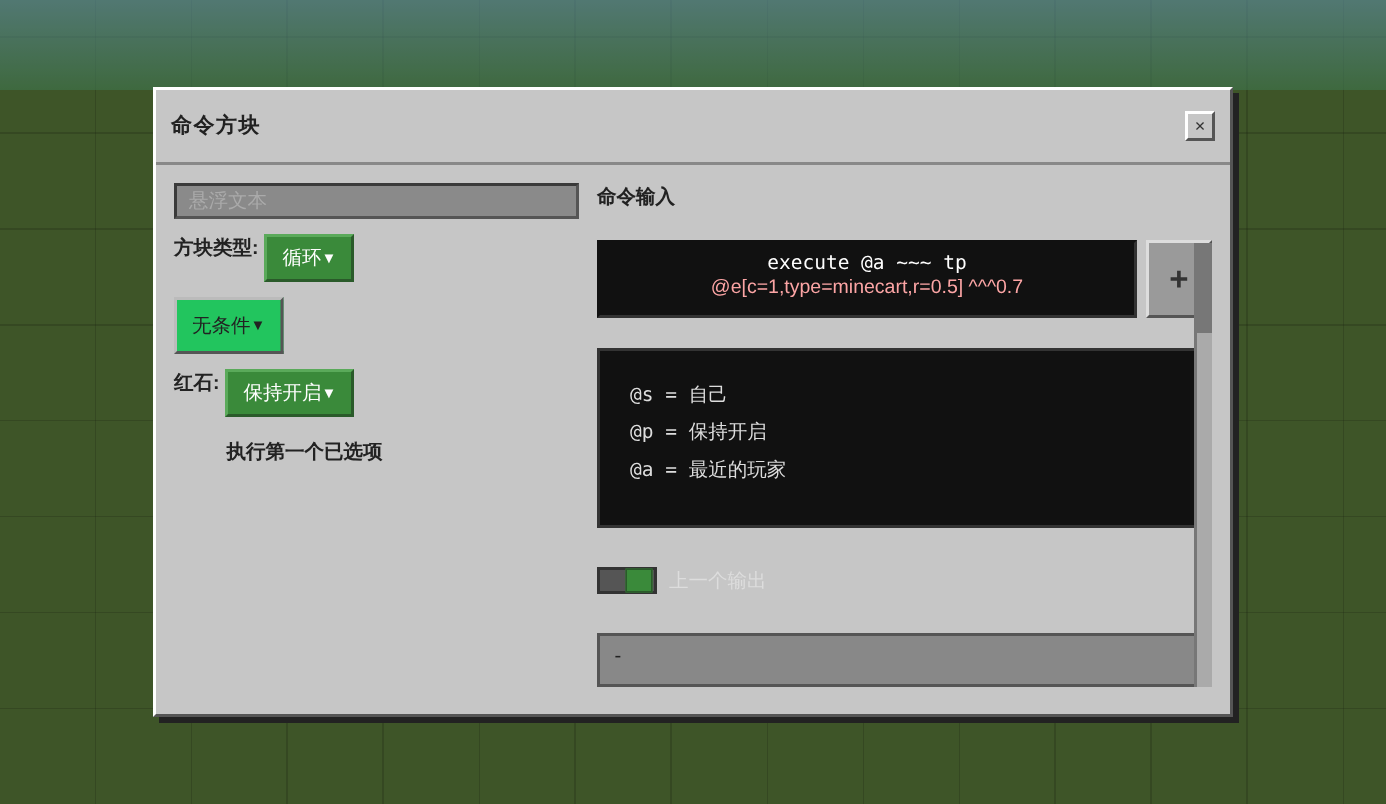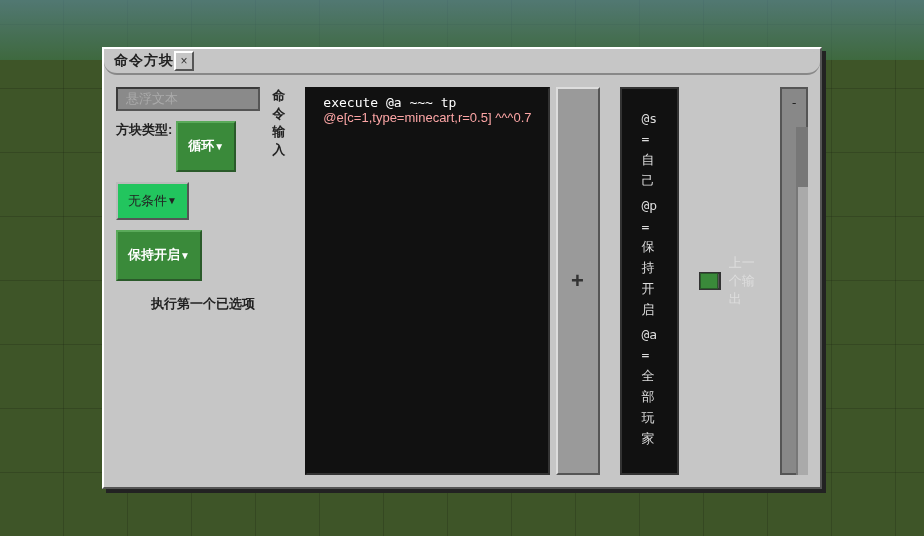--- a/index.html
+++ b/index.html
@@ -66,25 +66,24 @@
       border-left-color: #fff;
       width: 720px;
       min-height: 420px;
       box-shadow: 4px 4px 0 #222;
       position: relative;
     }
 
     .modal-titlebar {
       background: #c6c6c6;
       border-bottom: 2px solid #888;
-      padding: 2px 10px;
-      display: flex;
-      align-items: center;
-      justify-content: flex-start;
-      border-radius: 14px;
+      padding: 14px 10px;
+      display: flex;
+      align-items: center;
+      justify-content: space-between;
     }
 
     .modal-title {
       font-size: 14px;
       color: #222;
       font-weight: bold;
       letter-spacing: 1px;
     }
 
     .close-btn {
@@ -135,29 +134,29 @@
       color: #222;
       margin-bottom: 2px;
       font-weight: bold;
     }
 
     .dropdown {
       background: #3a8a3a;
       border: 2px solid #2a5a2a;
       border-top-color: #5aaa5a;
       border-left-color: #5aaa5a;
-      height: 51px;
+      height: 32px;
       display: flex;
       align-items: center;
       justify-content: space-between;
       padding: 0 10px;
       cursor: pointer;
       color: #fff;
       font-size: 13px;
-      font-weight: bold;
+      font-weight: normal;
     }
 
     .dropdown-gray {
       background: #22c55e;
       border: 2px solid #555;
       border-top-color: #bbb;
       border-left-color: #bbb;
       height: 38px;
       display: flex;
       align-items: center;
@@ -184,21 +183,21 @@
       color: #222;
       margin-top: 4px;
       font-weight: bold;
       margin-left: 35px;
     }
 
     
     .right-panel {
       flex: 1;
       display: flex;
-      flex-direction: row;
+      flex-direction: column;
       gap: 20px;
     }
 
     .cmd-label {
       font-size: 13px;
       color: #222;
       font-weight: bold;
     }
 
     .cmd-input-row {
@@ -211,20 +210,21 @@
       flex: 1;
       background: #111;
       border: 2px solid #333;
       border-top-color: #111;
       border-left-color: #111;
       color: #fff;
       font-size: 13px;
       padding: 6px 16px;
       min-height: 52px;
       font-family: monospace;
+      text-align: center;
     }
 
     .plus-btn {
       width: 44px;
       background: #9a9a9a;
       border: 2px solid #555;
       border-top-color: #ddd;
       border-left-color: #ddd;
       display: flex;
       align-items: center;
@@ -345,20 +345,21 @@
         </div>
 
         <div class="section-group">
           <div class="dropdown-gray">
             <span>无条件</span>
             <span class="dropdown-arrow">▼</span>
           </div>
         </div>
 
         <div class="section-group">
+          <div class="section-label">红石:</div>
           <div class="dropdown">
             <span>保持开启</span>
             <span class="dropdown-arrow">▼</span>
           </div>
         </div>
 
         <div class="execute-first">执行第一个已选项</div>
 
       </div>
 
@@ -370,21 +371,21 @@
           <div class="cmd-input">
             <div style="white-space:pre; font-family:monospace; color:#fff; font-size:13px;">execute @a ~~~ tp</div>
             <div style="white-space:pre; font-family:Liberation Sans, sans-serif; color:#fca5a5; font-size:13px;">@e[c=1,type=minecart,r=0.5] ^^^0.7</div>
           </div>
           <div class="plus-btn">+</div>
         </div>
 
         <div class="cmd-help-area">
           <div class="cmd-help-row">@s = 自己</div>
           <div class="cmd-help-row">@p = 保持开启</div>
-          <div class="cmd-help-row">@a = 全部玩家</div>
+          <div class="cmd-help-row">@a = 最近的玩家</div>
         </div>
 
         <div class="toggle-row">
           <div class="toggle-switch"></div>
           <span class="toggle-label">上一个输出</span>
         </div>
 
         <div class="output-area">
           <span>-</span>
         </div>

